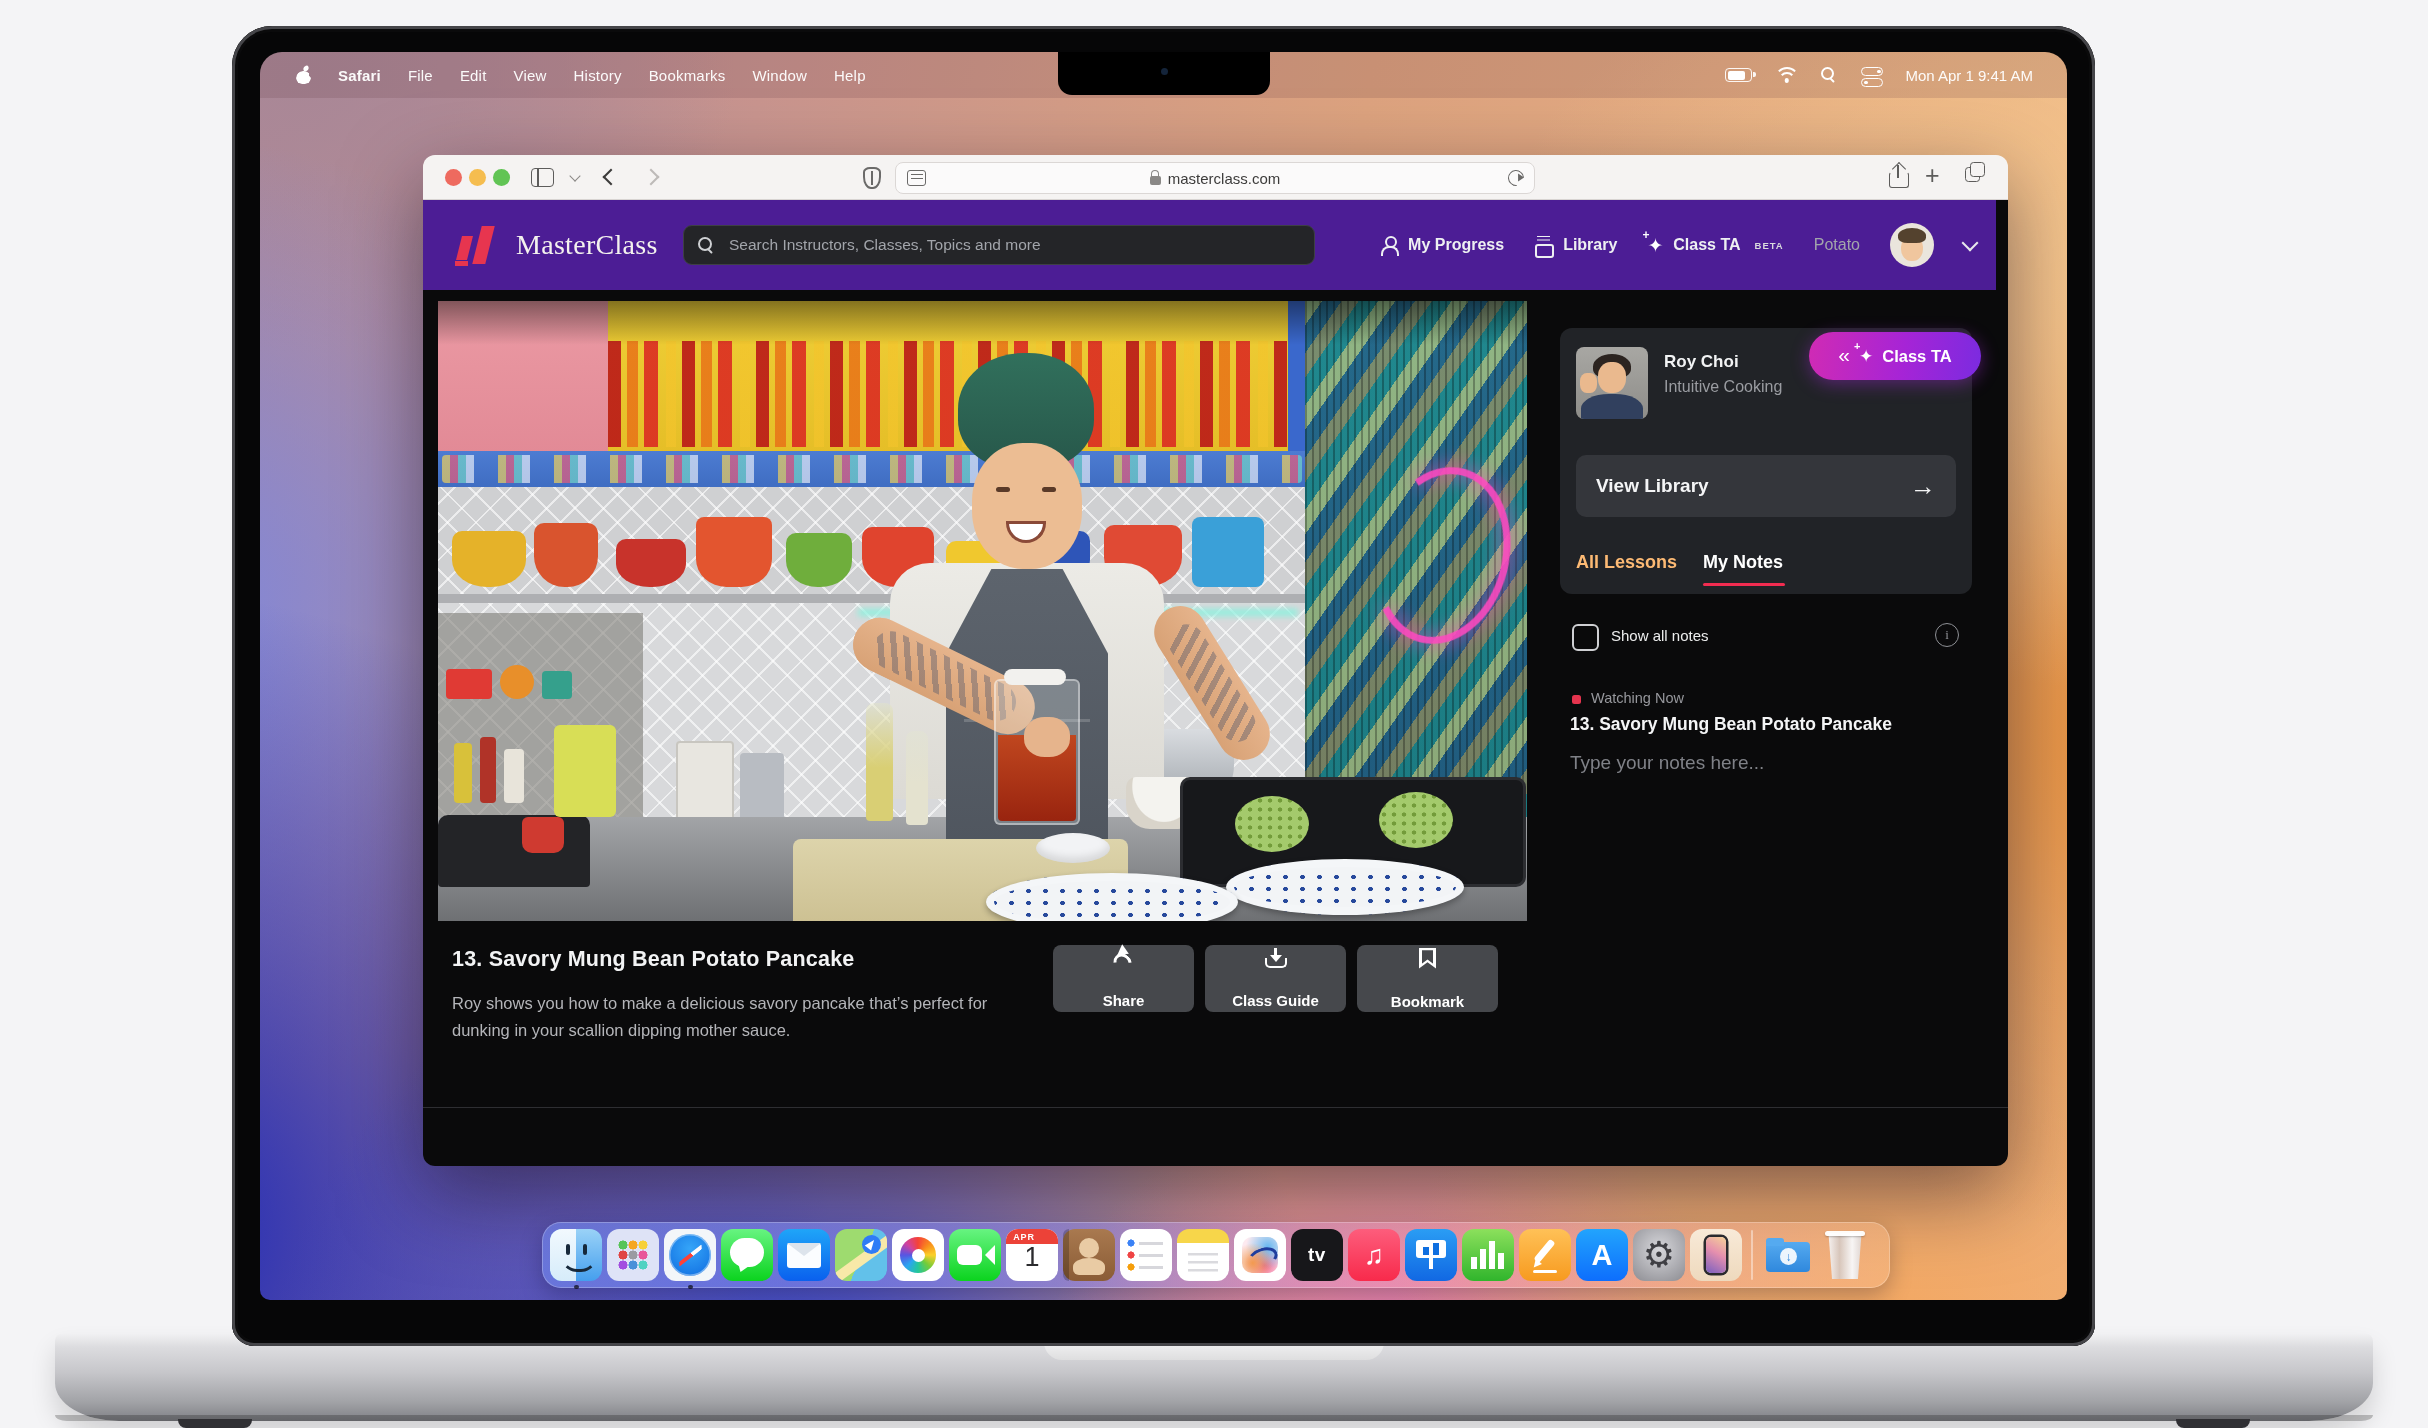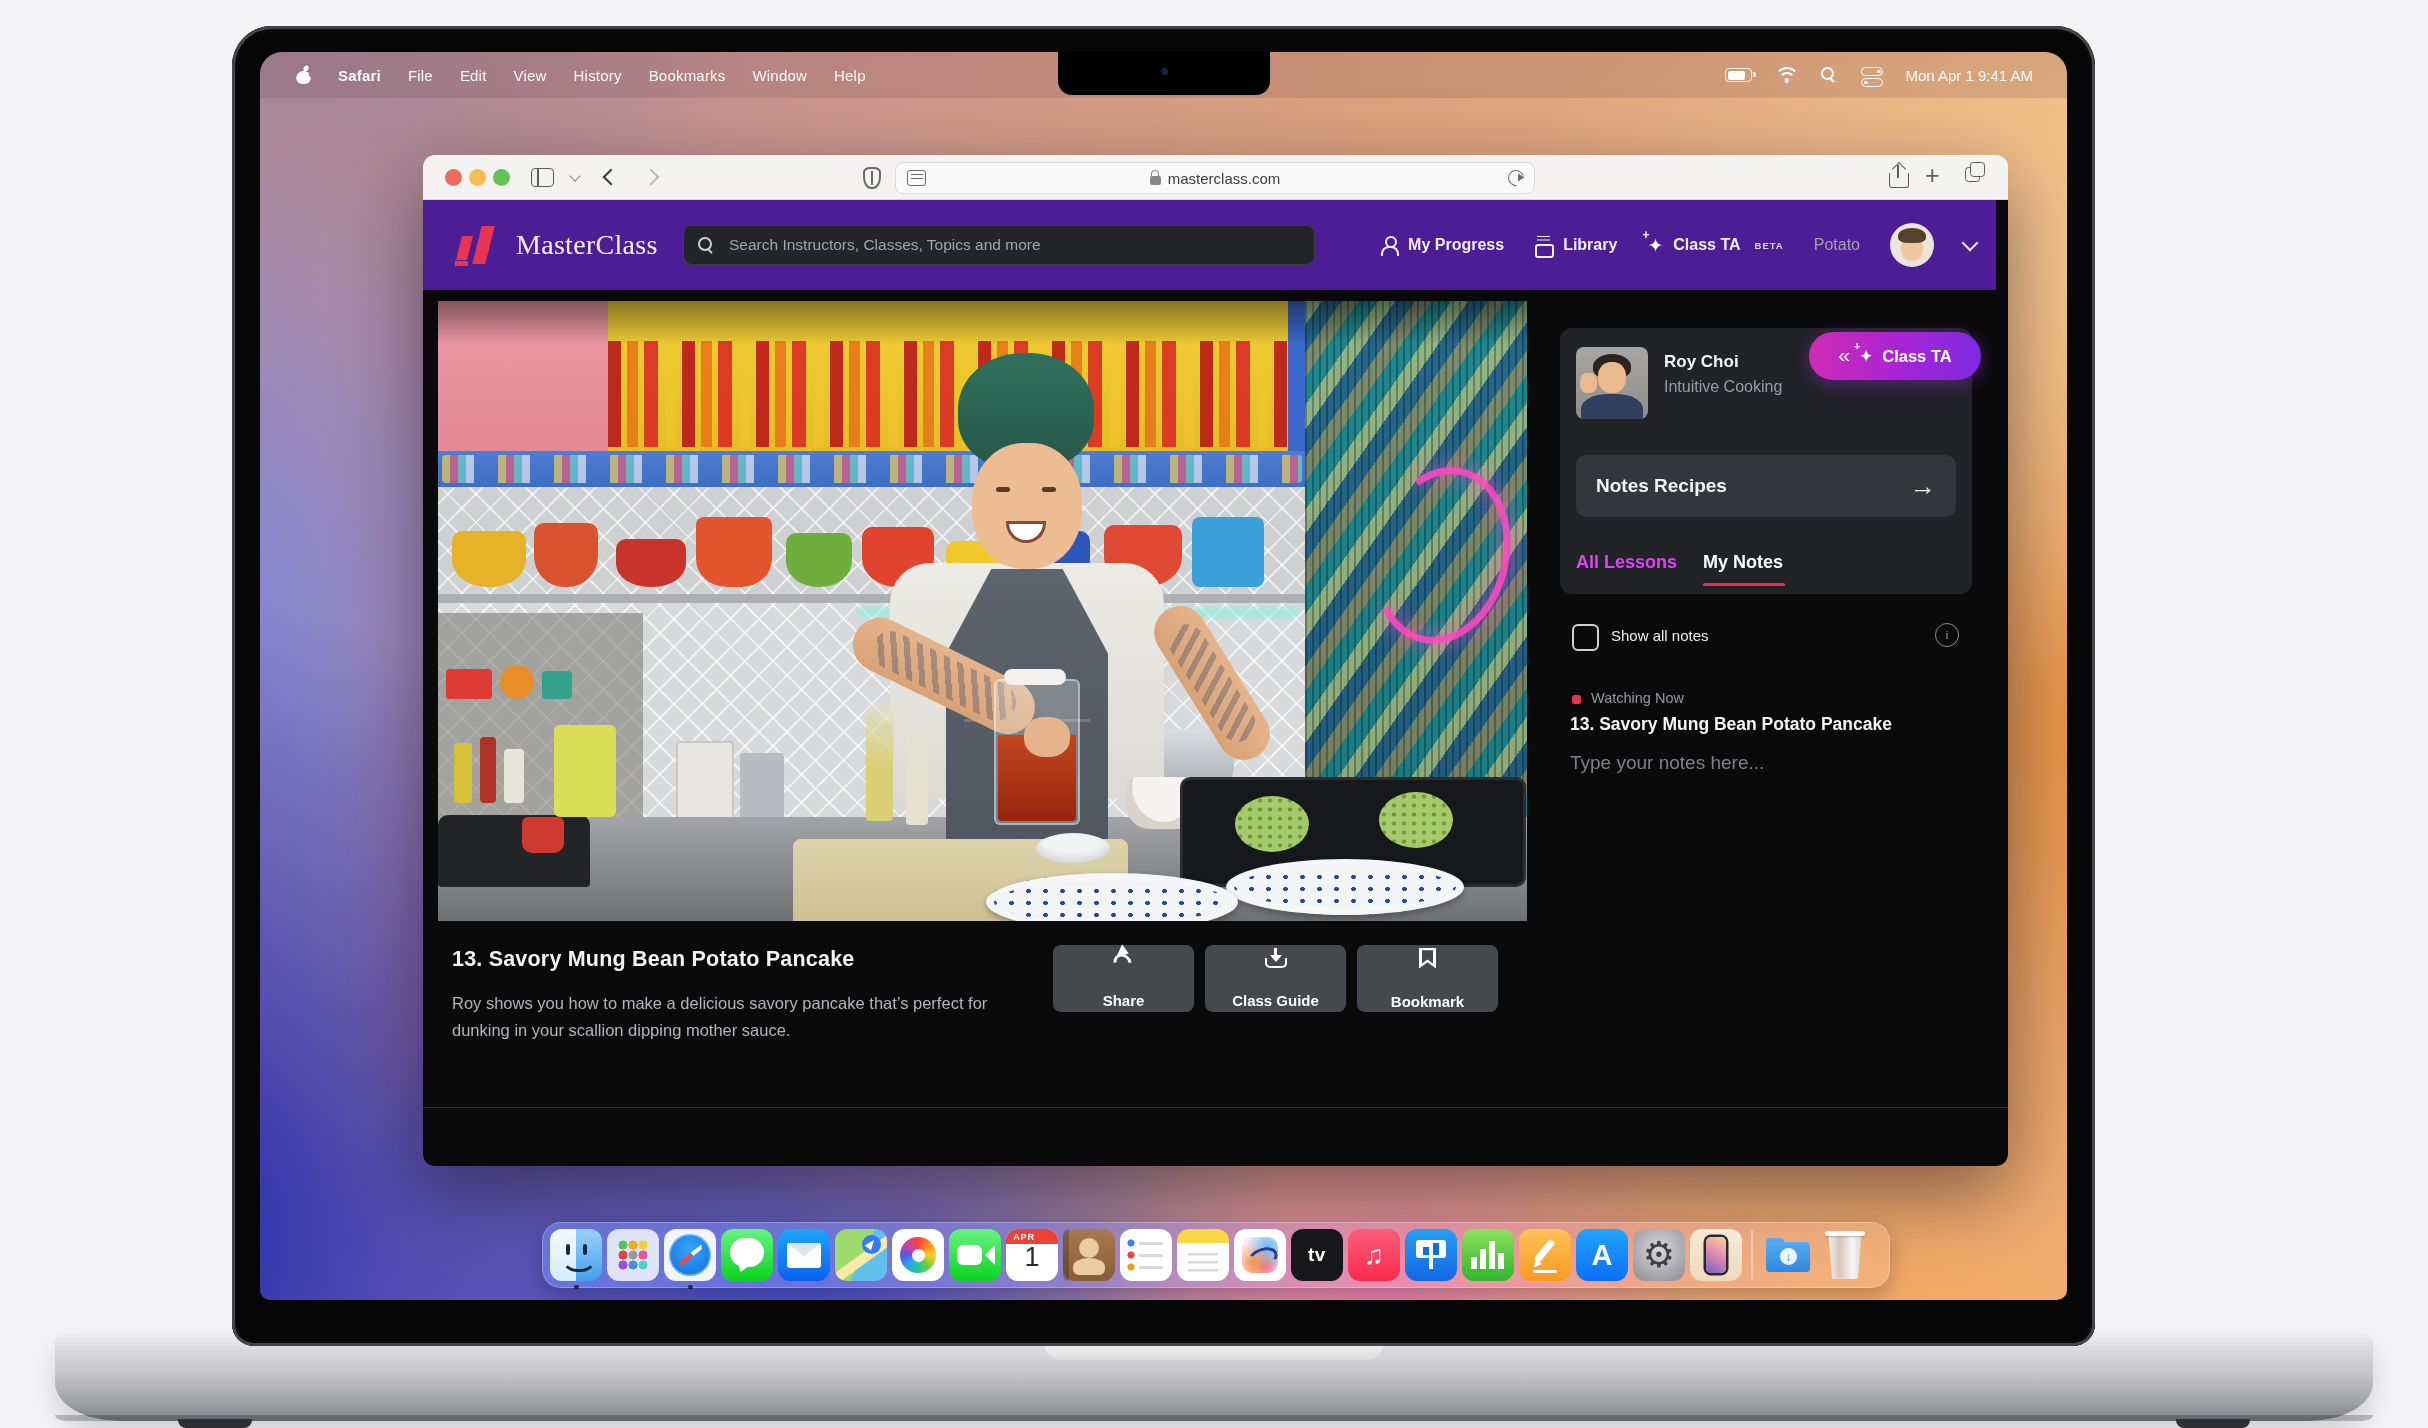--- a/index.html
+++ b/index.html
@@ -207,21 +207,21 @@
   .ta-btn{position:absolute;left:1386px;top:132px;width:172px;height:48px;border:none;border-radius:26px;cursor:pointer;z-index:5;
     background:linear-gradient(97deg,#d02bb4 0%,#a624d6 55%,#7b2be0 100%);box-shadow:0 4px 18px rgba(160,40,210,.45);
     display:flex;align-items:center;justify-content:center;gap:9px;color:#fff;font-size:16.5px;font-weight:700;font-family:"Liberation Sans",sans-serif;}
   .ta-btn .guill{font-size:21px;font-weight:400;margin-top:-3px;}
   .ta-btn .spark{position:relative;font-size:17px;font-weight:400;}
   .ta-btn .spark::after{content:'+';position:absolute;left:-5px;top:-6px;font-size:11px;font-weight:700;}
   .vr-card{position:absolute;left:16px;top:127px;right:16px;height:62px;background:#34363b;border-radius:10px;display:flex;align-items:center;justify-content:space-between;padding:0 20px;cursor:pointer;}
   .vr-label{color:#f4f5f6;font-size:19px;font-weight:700;}
   .vr-arrow{color:#f4f5f6;font-size:26px;}
   .sb-tabs{position:absolute;left:16px;top:224px;display:flex;gap:26px;font-size:18px;font-weight:700;}
-  .tab-dim{color:#d946ef;}
+  .tab-dim{color:#fdba74;}
   .tab-active{position:relative;color:#fff;}
   .tab-active::after{content:'';position:absolute;left:0;right:-2px;bottom:-13px;height:3.5px;background:#f22c50;border-radius:2px;}
   .sn-check{position:absolute;left:1149px;top:424px;width:23px;height:23px;border:2px solid #cfd0d3;border-radius:6px;background:transparent;cursor:pointer;}
   .sn-label{position:absolute;left:1188px;top:427px;color:#eceded;font-size:15px;}
   .sn-info{position:absolute;left:1512px;top:423px;width:22px;height:22px;border:1.7px solid #8e9095;border-radius:50%;color:#8e9095;font-size:13px;font-family:"Liberation Serif",serif;display:flex;align-items:center;justify-content:center;cursor:pointer;}
   .watch-dot{position:absolute;left:1149px;top:495px;width:9px;height:9px;background:#e5344e;border-radius:2.5px;}
   .watch-label{position:absolute;left:1168px;top:490px;color:#97989d;font-size:14.5px;}
   .note-title{position:absolute;left:1147px;top:514px;color:#f4f5f6;font-size:17.5px;font-weight:700;}
   .note-ph{position:absolute;left:1147px;top:552px;color:#7f8187;font-size:19px;cursor:text;}
 
@@ -488,21 +488,21 @@
           <div class="sb-panel">
             <div class="thumb">
               <span class="hand"></span>
                 <span class="hair"></span>
                 <span class="face"></span>
                 <span class="body"></span>
             </div>
             <div class="sb-name">Roy Choi</div>
             <div class="sb-class">Intuitive Cooking</div>
             <div class="vr-card">
-              <span class="vr-label">Notes Recipes</span>
+              <span class="vr-label">View Library</span>
               <span class="vr-arrow">→</span>
             </div>
             <div class="sb-tabs">
               <span class="tab-dim">All Lessons</span>
               <span class="tab-active">My Notes</span>
             </div>
           </div>
           <button class="ta-btn">
             <span class="guill">«</span>
             <span class="spark">✦</span>

